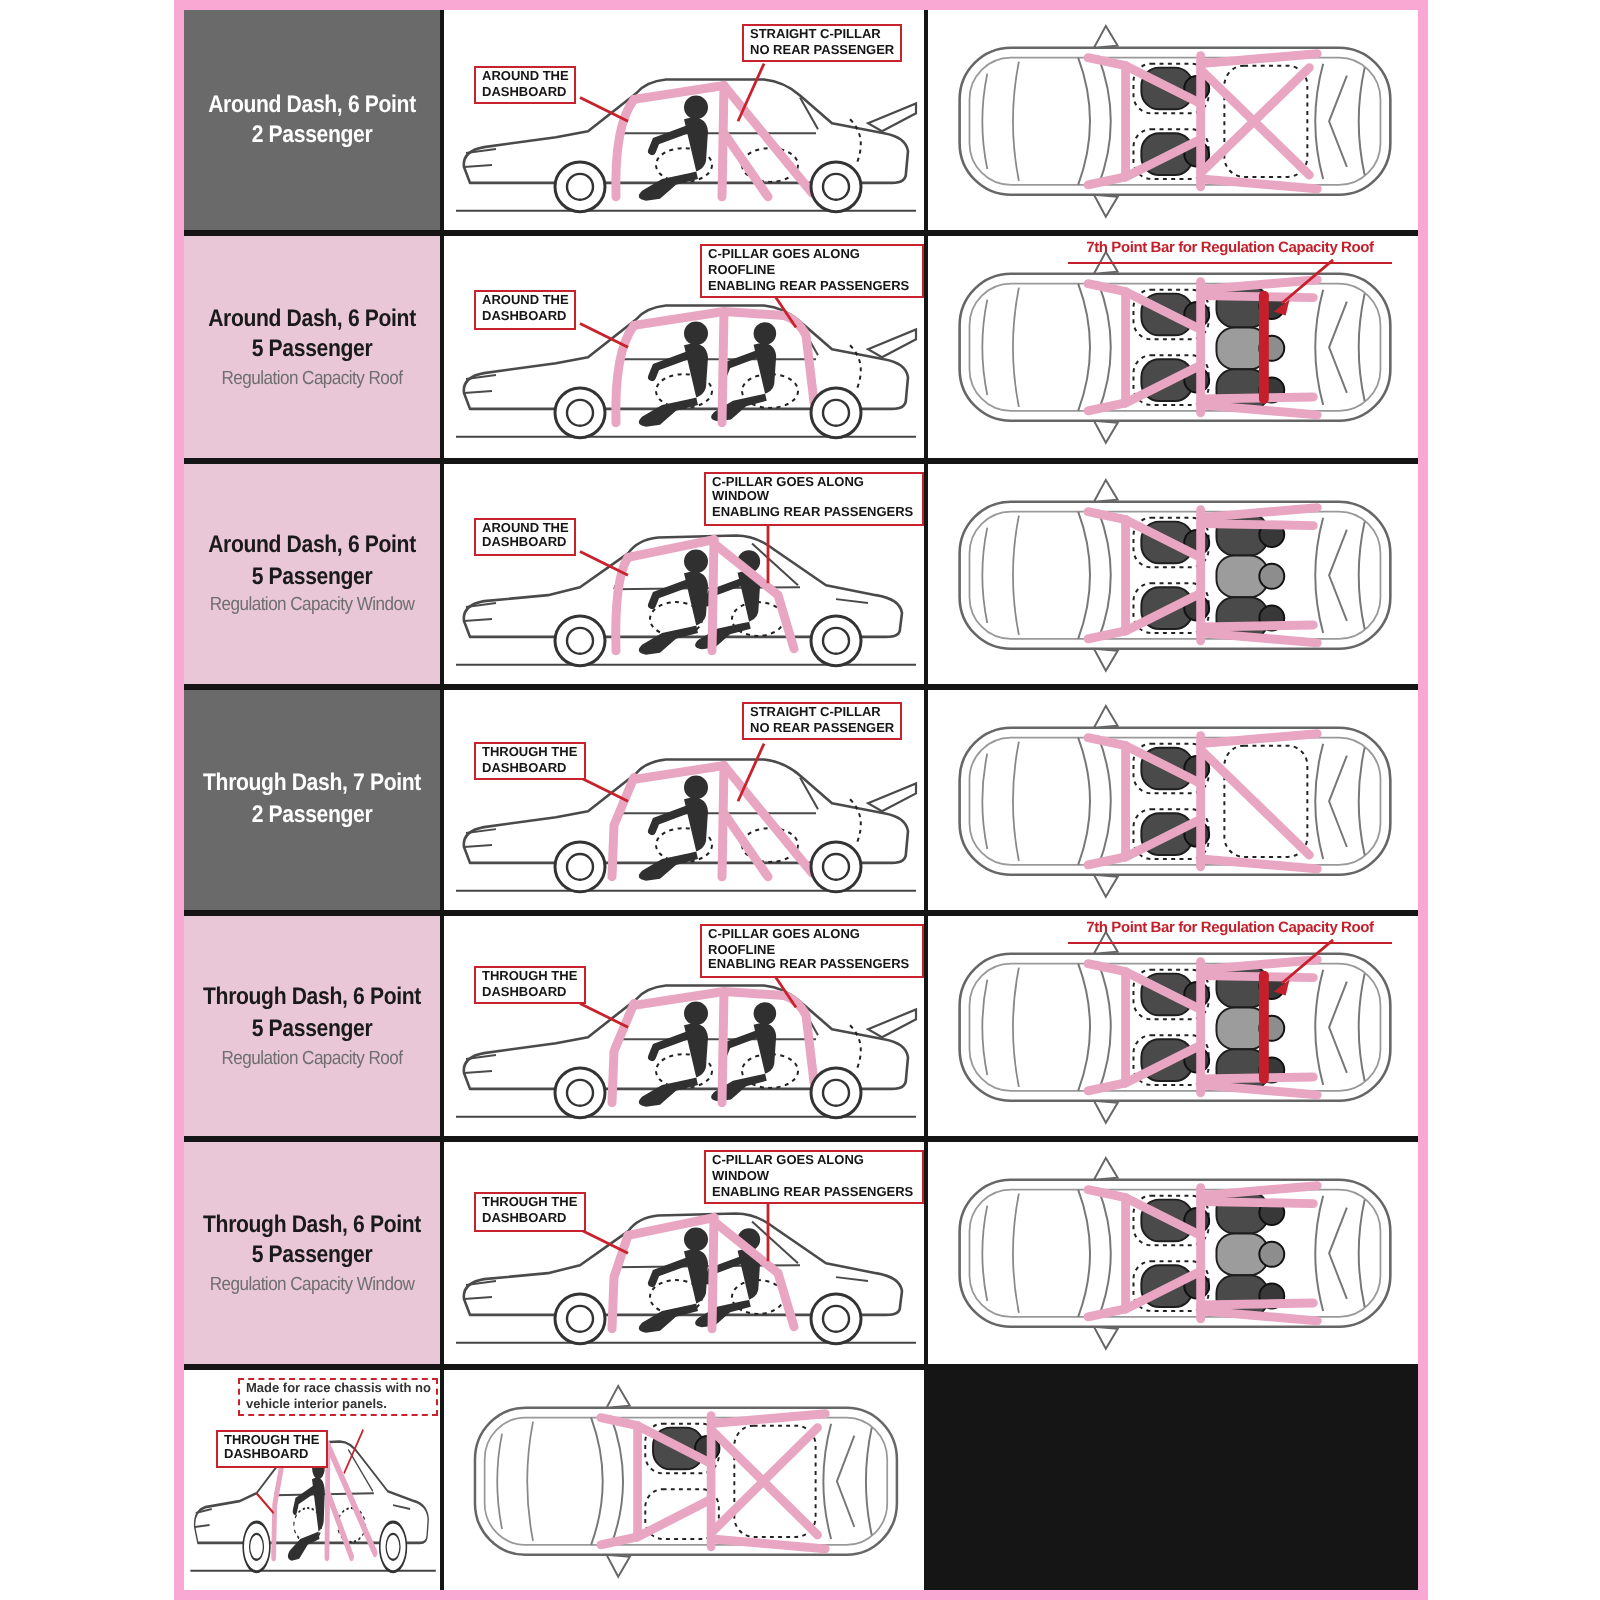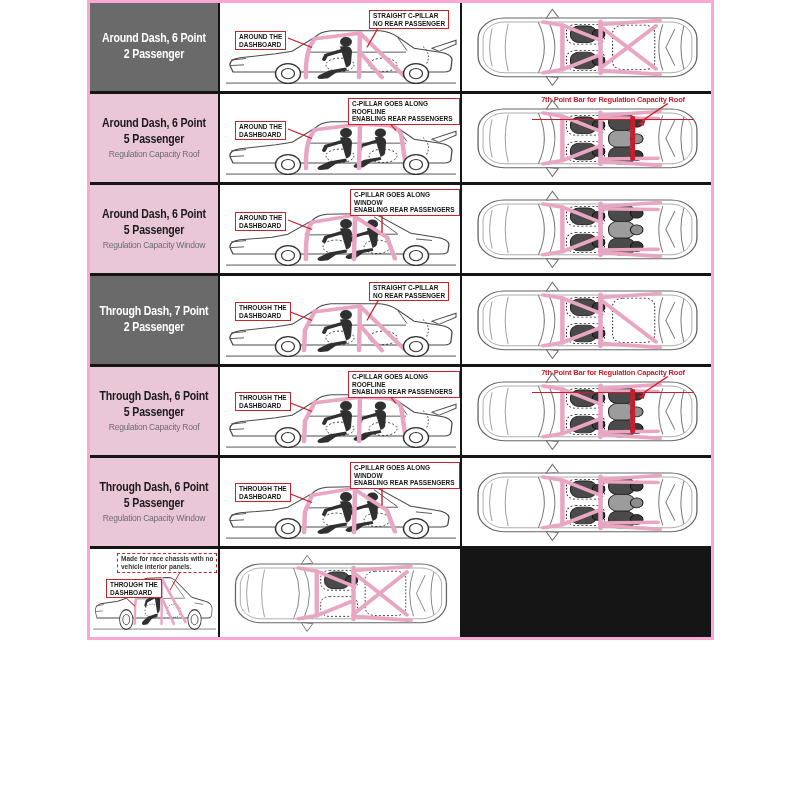--- a/index.html
+++ b/index.html
@@ -1,19 +1,19 @@
 <!DOCTYPE html>
 <html><head>
 <meta charset="utf-8">
 <style>
   html,body{margin:0;padding:0;background:#fff;}
   .page{position:relative;width:800px;height:800px;background:#fff;overflow:hidden;
         font-family:"Liberation Sans", sans-serif;}
-  .chart{position:absolute;left:87px;top:0;width:627px;height:640px;
-         border:3px solid #f9a8d4;box-sizing:border-box;background:#151515;
+  .chart{position:absolute;left:87px;top:0;width:627px;height:800px;
+         border:5px solid #f9a8d4;box-sizing:border-box;background:#151515;
          display:grid;grid-template-rows:repeat(7,1fr);row-gap:3px;}
   .row{display:grid;grid-template-columns:128px 240px 1fr;column-gap:2px;background:#151515;}
   .label{display:flex;flex-direction:column;align-items:center;justify-content:center;
          text-align:center;padding:2px 1px;overflow:hidden;}
   .label.gray{background:#6a6a6a;}
   .label.pink{background:#e9c7d6;}
   .title{font-size:12px;font-weight:bold;line-height:1.3;white-space:pre-line;
          letter-spacing:-0.2px;transform:scaleX(.88);transform-origin:50% 50%;width:140px;}
   .gray .title{color:#ffffff;}
   .pink .title{color:#1a1a1a;}
@@ -25,21 +25,21 @@
   .art{position:relative;background:#ffffff;overflow:hidden;}
   .art svg{position:absolute;left:0;top:0;width:100%;height:100%;}
   .callout{position:absolute;z-index:3;background:#fff;border:1.5px solid #c8232c;
            color:#161616;font-size:6.5px;font-weight:bold;line-height:1.18;
            padding:1px 3px;white-space:pre-line;}
   .note{position:absolute;z-index:3;background:#fff;border:1.5px dashed #c8232c;
         color:#333;font-size:6.5px;font-weight:bold;line-height:1.2;
         padding:1px 3px;white-space:pre-line;}
   .seventh{position:absolute;z-index:3;left:70px;top:1px;width:162px;text-align:center;
            color:#c41f2b;font-size:7.5px;font-weight:bold;letter-spacing:-0.2px;
-           border-bottom:1.2px solid #c41f2b;padding-bottom:15px;}
+           border-bottom:1.2px solid #c41f2b;padding-bottom:3px;}
 </style>
 </head>
 <body>
 
 <div class="page">
   <div class="chart">
 
     <section class="row">
       <div class="label gray">
         <div class="title">Around Dash, 6 Point

